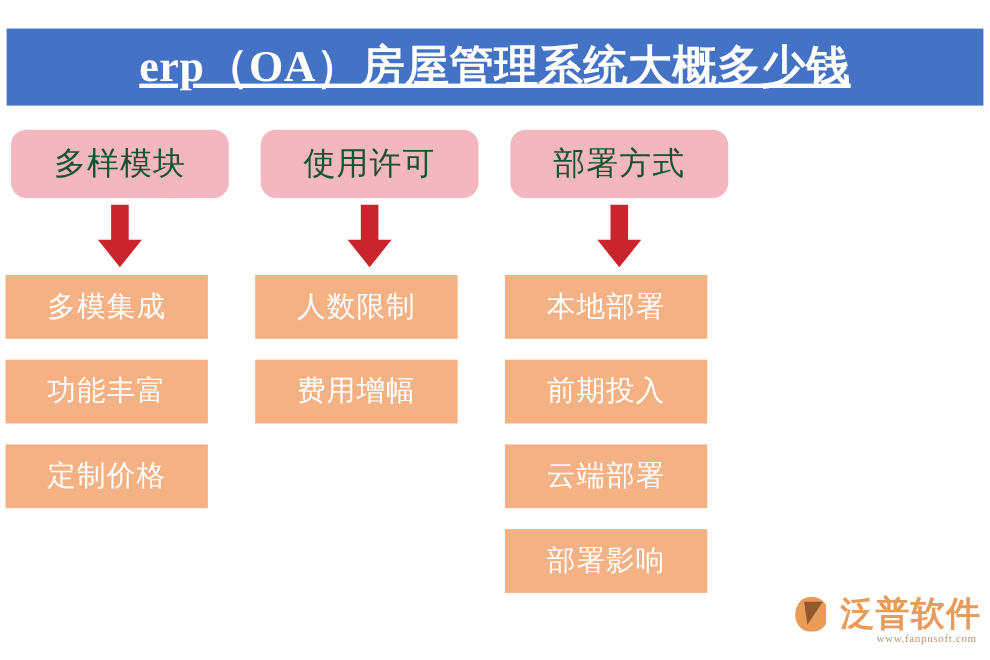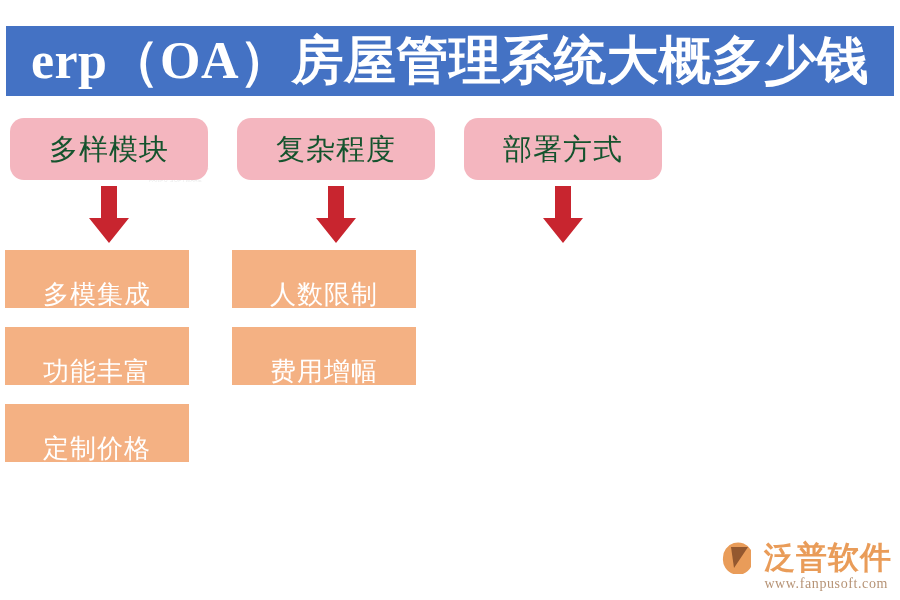--- a/index.html
+++ b/index.html
@@ -30,26 +30,27 @@
     width: 888px;
     height: 70px;
     background: #4472C4;
     display: flex;
     align-items: center;
     justify-content: center;
     box-sizing: border-box;
   }
   #title-banner .title-text {
     color: #ffffff;
-    font-size: 52px;
+    font-size: 40px;
     font-weight: 700;
     letter-spacing: 0.5px;
     line-height: 1;
     white-space: nowrap;
     font-family: "Liberation Serif", "DejaVu Serif", serif;
+    text-decoration: underline;
   }
 
   
   .column {
     position: absolute;
     top: 118px;
     width: 208px;
   }
   .column.col-0 { left: 5px; }
   .column.col-1 { left: 232px; }
@@ -93,21 +94,21 @@
   
   .items {
     display: block;
   }
   .item-box {
     width: 184px;
     height: 58px;
     background: #F4B183;
     margin-bottom: 19px;
     display: flex;
-    align-items: flex-end;
+    align-items: center;
     justify-content: center;
     box-sizing: border-box;
   }
   .item-box:last-child { margin-bottom: 18px; }
   .item-box .item-text {
     color: #ffffff;
     font-size: 26px;
     font-weight: 400;
     letter-spacing: 1px;
     white-space: nowrap;
@@ -166,21 +167,21 @@
   }
   .wm-brand {
     font-size: 31px;
     font-weight: 700;
     color: #E8944B;
     line-height: 1;
     letter-spacing: 1px;
     font-family: "Liberation Serif", "DejaVu Serif", serif;
   }
   .wm-url {
-    font-size: 14px;
+    font-size: 10px;
     color: #b08a6a;
     letter-spacing: 0.6px;
     font-family: "Liberation Serif", "DejaVu Serif", serif;
     margin-top: 2px;
     margin-right: 4px;
   }
 </style>
 </head>
 <body>
 
@@ -218,21 +219,21 @@
         <span class="item-text">功能丰富</span>
       </div>
       <div class="item-box">
         <span class="item-text">定制价格</span>
       </div>
     </div>
   </div>
 
   <div class="column col-1">
     <div class="header-chip">
-      <span class="chip-text">复杂程度</span>
+      <span class="chip-text">使用许可</span>
     </div>
     <div class="arrow-wrap">
       <svg class="arrow" viewBox="0 0 44 58">
         <polygon points="14,0 30,0 30,32 42,32 22,57 2,32 14,32" fill="#C8252F"></polygon>
       </svg>
     </div>
     <div class="items">
       <div class="item-box">
         <span class="item-text">人数限制</span>
       </div>
@@ -243,20 +244,34 @@
   </div>
 
   <div class="column col-2">
     <div class="header-chip">
       <span class="chip-text">部署方式</span>
     </div>
     <div class="arrow-wrap">
       <svg class="arrow" viewBox="0 0 44 58">
         <polygon points="14,0 30,0 30,32 42,32 22,57 2,32 14,32" fill="#C8252F"></polygon>
       </svg>
+    </div>
+    <div class="items">
+      <div class="item-box">
+        <span class="item-text">本地部署</span>
+      </div>
+      <div class="item-box">
+        <span class="item-text">前期投入</span>
+      </div>
+      <div class="item-box">
+        <span class="item-text">云端部署</span>
+      </div>
+      <div class="item-box">
+        <span class="item-text">部署影响</span>
+      </div>
     </div>
   </div>
 
 
   <div class="watermark" id="watermark-corner">
     <div class="wm-row">
       <svg class="wm-mark" viewBox="0 0 38 34">
         <path d="M3 18 A15 15 0 0 1 31 10 L31 27 A15 15 0 0 1 3 18 Z" fill="#E8944B"></path>
         <path d="M11 7 L28 7 L14 28 Z" fill="#8B4A1E"></path>
       </svg>

